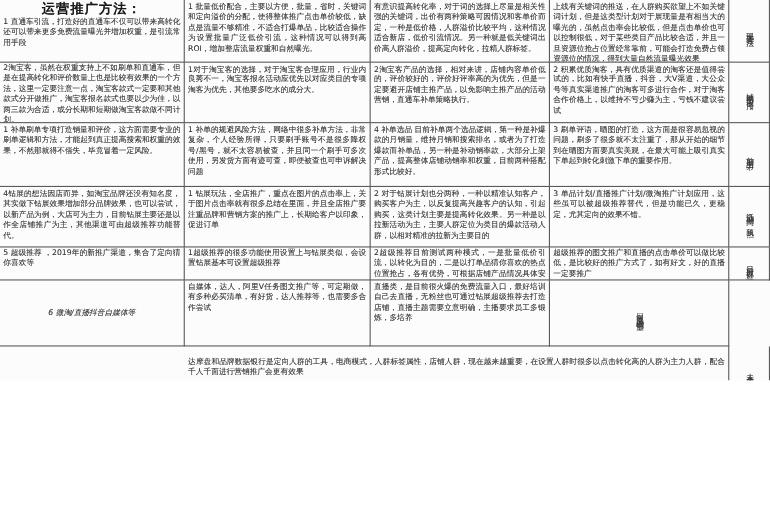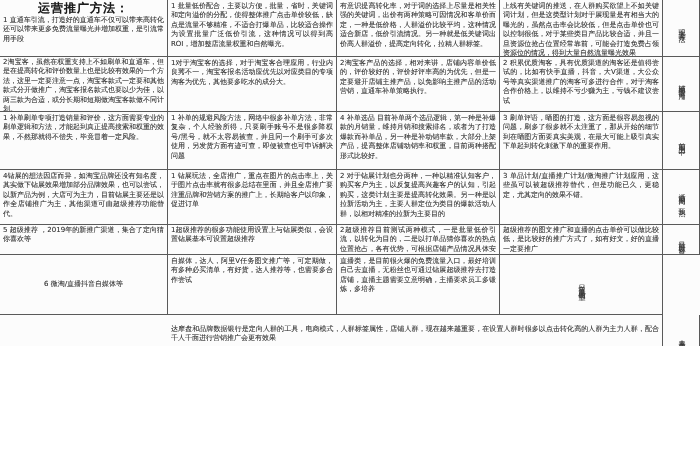--- a/index.html
+++ b/index.html
@@ -22,21 +22,21 @@
   }
   .c{
     border-right:1px solid var(--bc);
     border-bottom:1px solid var(--bc);
     box-sizing:border-box;
     padding:2px 3px;
     font-size:7px;line-height:9.4px;
     text-align:justify;overflow:hidden;
   }
   .tight{padding:1px 3px;}
-  .cc{display:flex;align-items:center;justify-content:center;}
+  .cc{display:flex;align-items:center;justify-content:center;font-style:italic;}
   .side{display:flex;align-items:center;justify-content:center;padding:0;}
   .side span{
     writing-mode:vertical-rl;text-orientation:upright;
     font-size:7px;letter-spacing:1.5px;line-height:1;
   }
   .main-title{
     font-size:12px;font-weight:bold;color:#1a1a1a;
     text-align:center;line-height:13px;margin-bottom:1px;
     letter-spacing:1px;
   }

